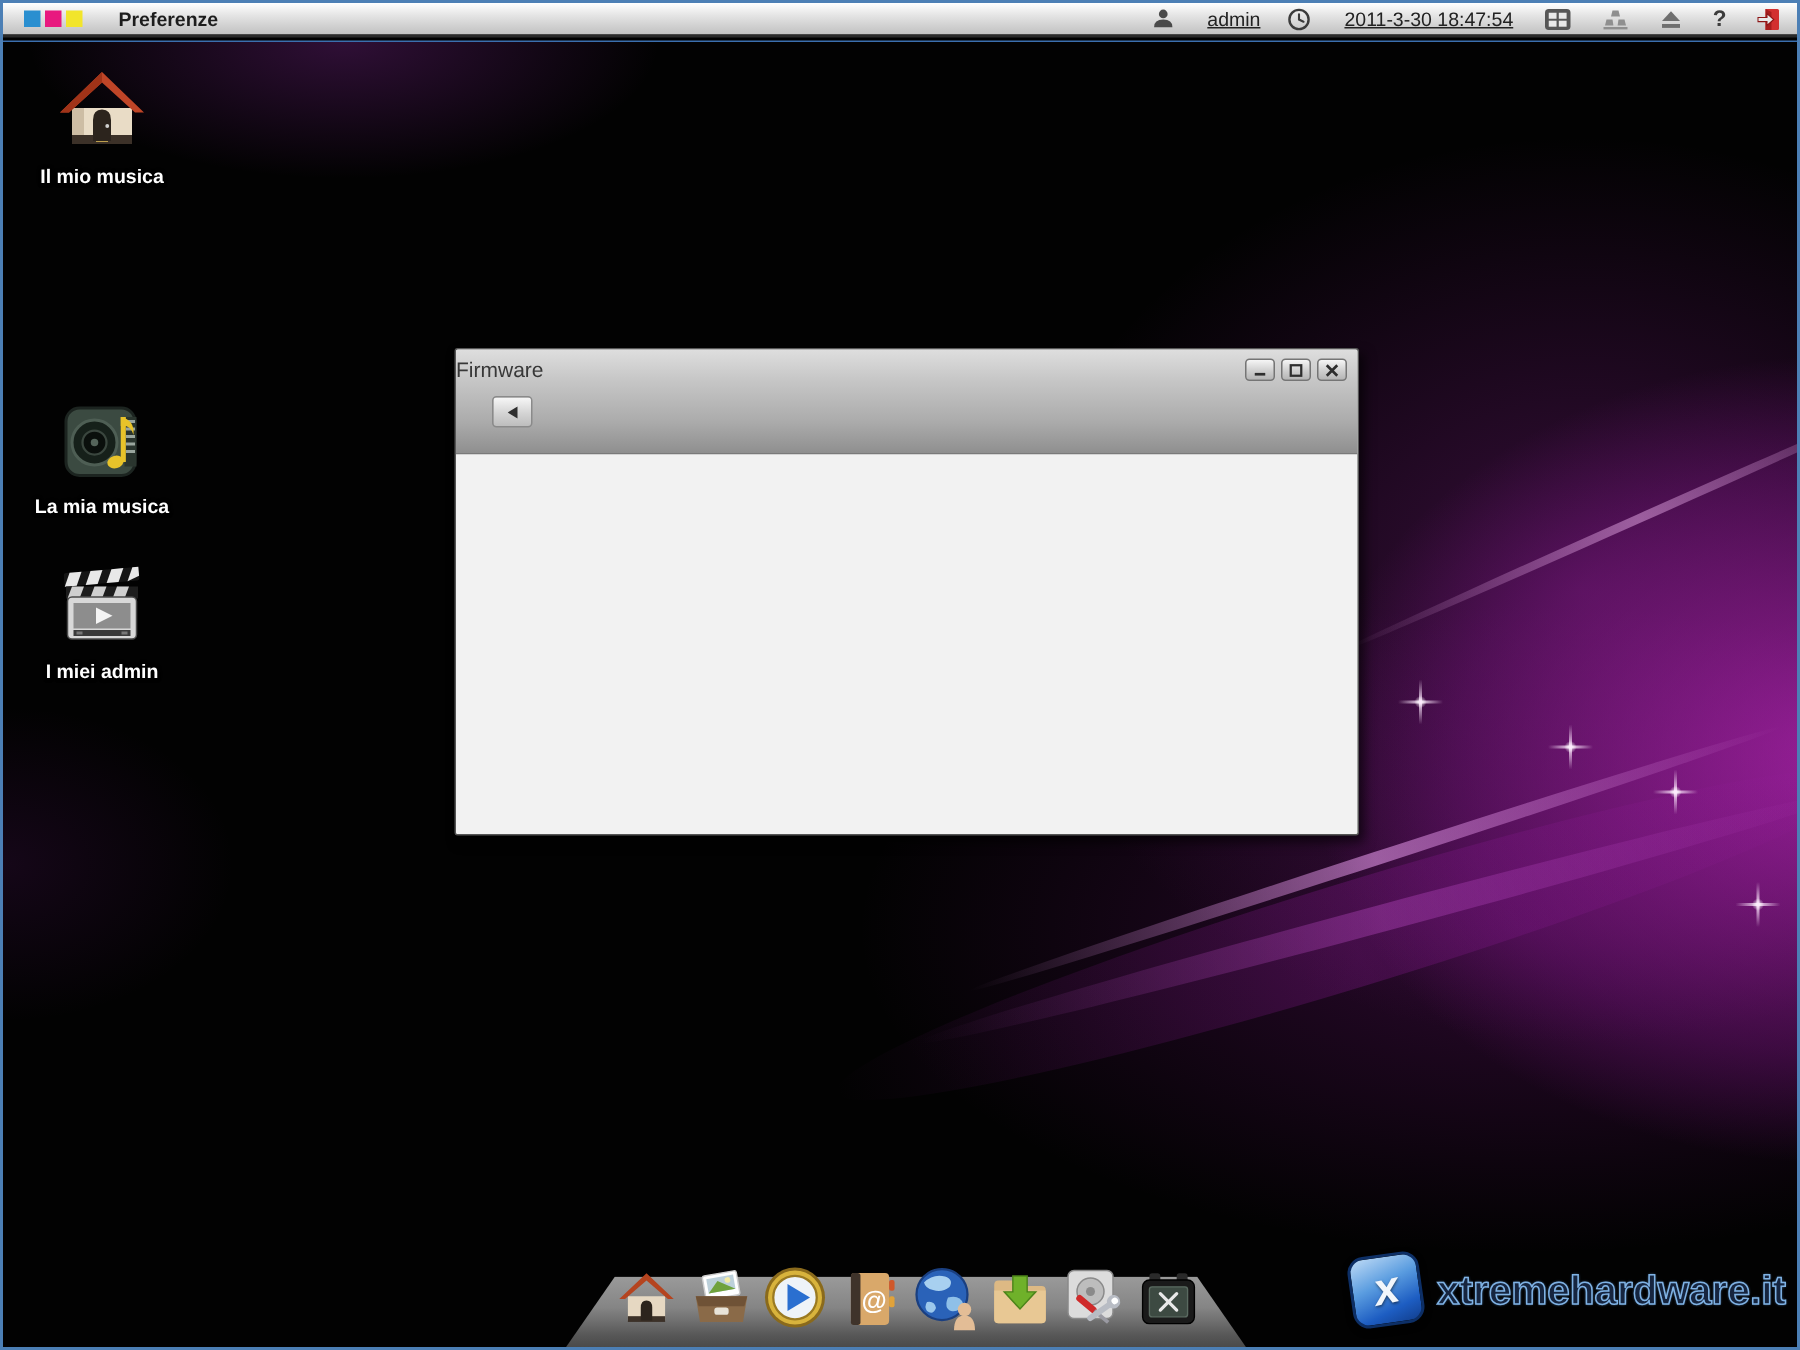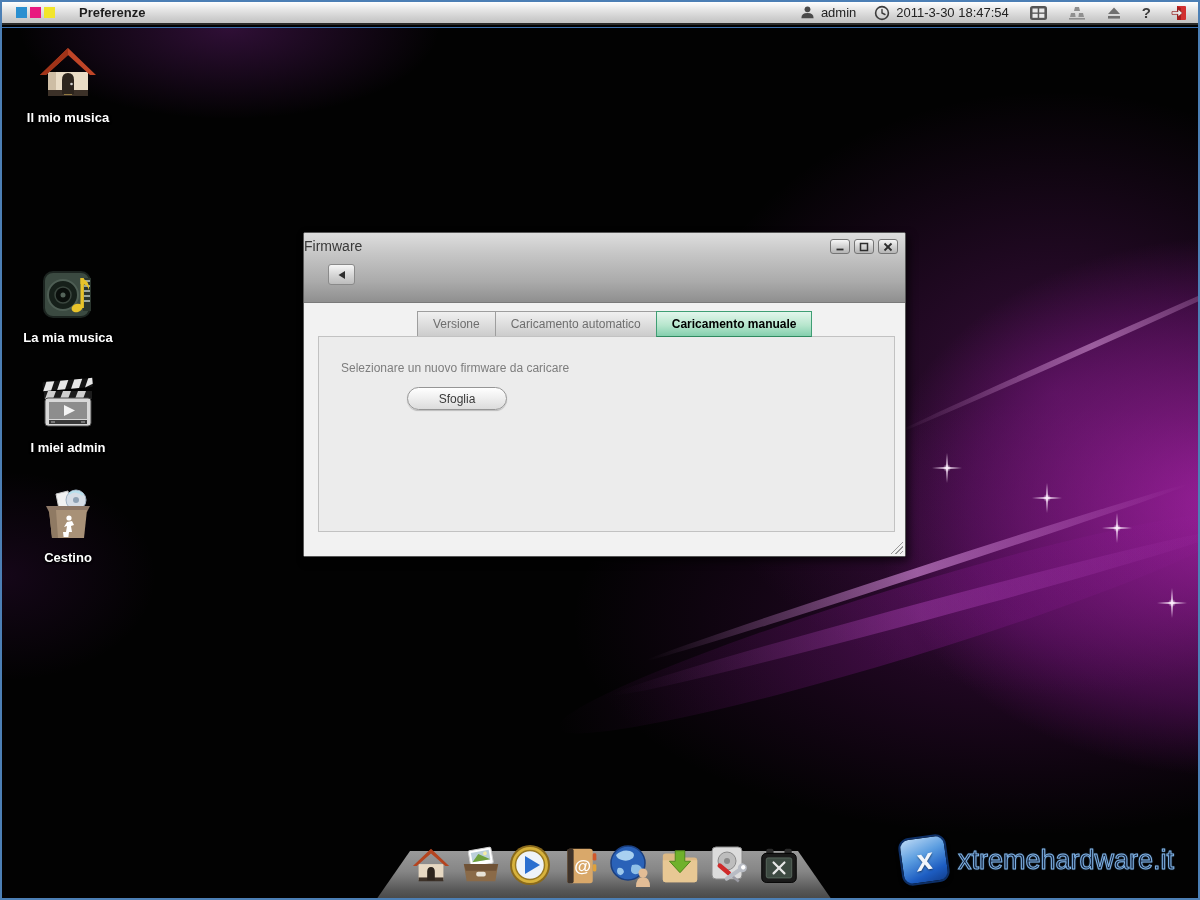--- a/index.html
+++ b/index.html
@@ -10,21 +10,21 @@
   
   .menubar { position:absolute; left:0; top:0; width:100%; height:23px;
              background:linear-gradient(180deg,#ffffff,#e4e4e4 40%,#cfcfcf 75%,#c2c2c2);
              border-bottom:2px solid #2a2a2a; display:flex; align-items:flex-start; justify-content:space-between;
              padding:0 10px; z-index:50; }
   .blue-line { position:absolute; left:0; top:25px; width:100%; height:1px; background:#3b6fae; z-index:50; }
   .mb-left, .mb-right { display:flex; align-items:center; height:100%; }
   .logo { display:flex; gap:3px; margin:0 18px 0 4px; cursor:pointer; }
   .logo i { width:11px; height:11px; display:block; }
   .menu-item { font-size:13px; font-weight:bold; color:#1d1d1d; padding:0 6px; cursor:pointer; }
-  .mb-group { display:flex; align-items:center; gap:6px; margin-left:18px; font-size:13px; color:#222; }
+  .mb-group { display:flex; align-items:center; gap:22px; margin-left:18px; font-size:13px; color:#222;text-decoration:underline; }
   .mb-btn { display:flex; align-items:center; justify-content:center; margin-left:20px; cursor:pointer; }
   .help-glyph { font-size:15px; font-weight:bold; color:#3c3c3c; }
 
   
   .wallpaper { position:absolute; left:0; top:26px; right:0; bottom:0;
     background:
       radial-gradient(480px 360px at 103% 55%, rgba(225,45,225,.62), rgba(160,25,170,.28) 55%, transparent 75%),
       radial-gradient(520px 420px at 88% 42%, rgba(150,35,160,.36), transparent 72%),
       radial-gradient(620px 300px at 85% 68%, rgba(140,25,150,.30), transparent 72%),
       radial-gradient(300px 130px at 19% 0%, rgba(135,40,155,.34), transparent 70%),
@@ -101,21 +101,21 @@
   .dock-item { width:44px; height:46px; display:flex; align-items:flex-end; justify-content:center; cursor:pointer; }
 
   
   .watermark { position:absolute; left:898px; top:834px; display:flex; align-items:center; gap:10px; z-index:11; }
   .wm-badge { width:48px; height:48px; border-radius:11px; transform:rotate(-8deg);
          background:linear-gradient(160deg,#bcd9f5,#5b9de0 40%,#1d5dc2 75%,#123f8e);
          border:2px solid #0d2f66; box-shadow:0 2px 4px rgba(0,0,0,.6);
          display:flex; align-items:center; justify-content:center; }
   .wm-badge span { color:#f2f6fb; font-size:30px; font-weight:bold; font-style:italic;
          transform:rotate(-4deg); text-shadow:0 1px 2px rgba(0,0,0,.5); line-height:1; }
-  .wm-text { font-size:27px; font-weight:normal; letter-spacing:0px; color:#16253f;
+  .wm-text { font-size:27px; font-weight:bold; letter-spacing:0px; color:#16253f;
          -webkit-text-stroke:1px #7fb2e4; text-shadow:0 0 2px rgba(110,170,235,.9); }
 </style>
 </head>
 <body>
 
 <div class="screen">
 
   <div class="menubar">
     <div class="mb-left">
       <span class="logo">
@@ -244,35 +244,20 @@
       <rect x="9" y="26" width="46" height="28" rx="3" fill="#d8d8d8" stroke="#4a4a4a"></rect>
       <rect x="13" y="30" width="38" height="17" fill="#8d8d8d"></rect>
       <polygon points="28,33 39,38.5 28,44" fill="#f4f4f4"></polygon>
       <rect x="13" y="48" width="38" height="4" fill="#3a3a3a"></rect>
       <rect x="15" y="49" width="4" height="2" fill="#777"></rect>
       <rect x="45" y="49" width="4" height="2" fill="#777"></rect>
     </svg>
     <div class="dlabel">I miei admin</div>
   </div>
 
-  <div class="dicon" style="top:480px">
-    <svg width="64" height="64" viewBox="0 0 64 64">
-      <polygon points="20,12 32,9 34,26 23,27" fill="#f1f1f1" stroke="#c9c9c9"></polygon>
-      <circle cx="40" cy="18" r="10" fill="#d6dde6" stroke="#9fb0c2"></circle>
-      <circle cx="40" cy="18" r="3" fill="#8fa2b5"></circle>
-      <path d="M33 12 A10 10 0 0 1 47 13" fill="none" stroke="#b8e0ee" stroke-width="2"></path>
-      <polygon points="10,24 54,24 51,30 13,30" fill="#8d7766"></polygon>
-      <polygon points="13,28 51,28 48,56 16,56" fill="#a89177"></polygon>
-      <polygon points="13,28 20,28 22,56 16,56" fill="#8f7a63"></polygon>
-      <circle cx="33" cy="36" r="2.6" fill="#fff"></circle>
-      <path d="M31 40 L36 39 L38 43 L35 44 L36 50 L30 50 L31 44 L28 45 Z" fill="#fff"></path>
-      <polygon points="27,50 33,50 32.4,55 27.6,55" fill="#fff"></polygon>
-    </svg>
-    <div class="dlabel">Cestino</div>
-  </div>
 
   <div class="window">
     <div class="win-titlebar">
       <div class="win-title">Firmware</div>
       <div class="win-controls">
         <div class="ctrl-btn">
           <svg width="12" height="10" viewBox="0 0 12 10">
             <line x1="2.5" y1="7.5" x2="9.5" y2="7.5" stroke="#2e2e2e" stroke-width="1.8"></line>
           </svg>
         </div>
@@ -287,32 +272,20 @@
             <line x1="9.5" y1="1.5" x2="2.5" y2="8.5" stroke="#2e2e2e" stroke-width="1.8"></line>
           </svg>
         </div>
       </div>
       <div class="back-btn">
         <svg width="10" height="10" viewBox="0 0 10 10">
           <polygon points="8,1 8,9 1.5,5" fill="#2e2e2e"></polygon>
         </svg>
       </div>
     </div>
-    <div class="win-body">
-      <div class="tabbar">
-        <span class="tab">Versione</span>
-        <span class="tab">Caricamento automatico</span>
-        <span class="tab active">Caricamento manuale</span>
-      </div>
-      <div class="panel">
-        <div class="panel-text">Selezionare un nuovo firmware da caricare</div>
-        <div class="browse-btn">Sfoglia</div>
-      </div>
-      <div class="grip"></div>
-    </div>
   </div>
 
   <div class="dock-platform"></div>
   <div class="dock-icons">
     <div class="dock-item">
       <svg width="42" height="42" viewBox="0 0 44 44">
         <polygon points="9,20 35,20 35,37 9,37" fill="#e6d8c2"></polygon>
         <rect x="9" y="34" width="26" height="4" fill="#3c3128"></rect>
         <path d="M18 37 V28 Q18 23 22 23 Q26 23 26 28 V37 Z" fill="#2c241d"></path>
         <polygon points="3,22 22,4 41,22 37,22 22,9 7,22" fill="#b5441f"></polygon>

